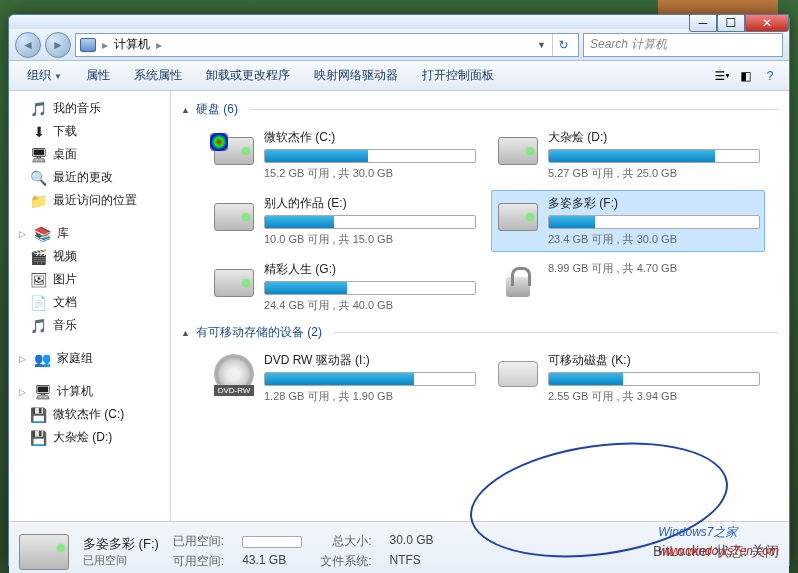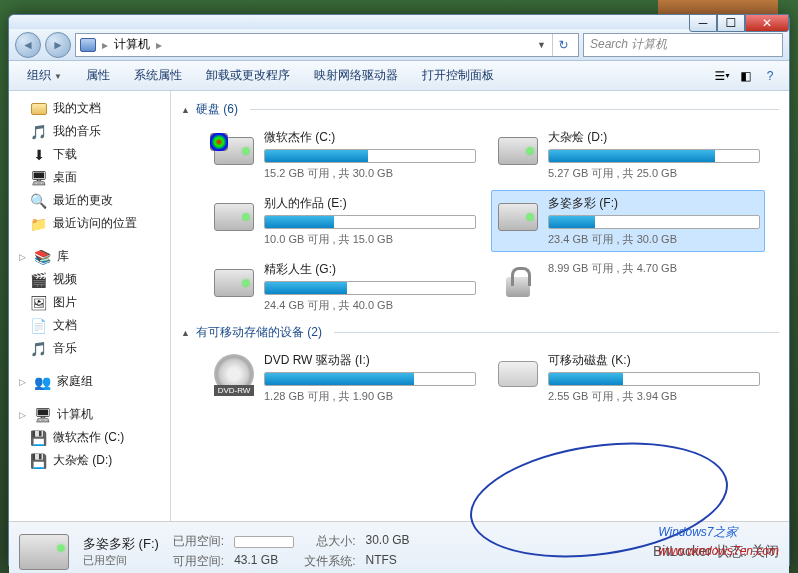--- a/index.html
+++ b/index.html
@@ -49,21 +49,21 @@
 .drv-info{flex:1}
 .drv-name{color:#222;margin-bottom:3px}
 .bar{height:14px;background:#fff;border:1px solid #aaa;border-radius:2px;overflow:hidden;margin-bottom:3px}
 .bar-fill{height:100%;background:linear-gradient(180deg,#3eb8e8,#0a86c8)}
 .drv-txt{color:#666;font-size:11px}
 .details{height:60px;border-top:1px solid #d0d0d0;background:linear-gradient(180deg,#f2f6fb,#e4eef8);display:flex;align-items:center;padding:6px 10px;gap:14px}
 .det-ico .hdd{width:50px;height:36px}
 .det-main{}
 .det-name{color:#222;font-size:13px}
 .det-sub{color:#666;font-size:11px}
-.det-grid{display:grid;grid-template-columns:auto auto auto auto;gap:3px 10px;color:#444;font-size:11px}
+.det-grid{display:grid;grid-template-columns:auto auto auto auto;gap:3px 18px;color:#444;font-size:11px}
 .det-grid .lbl{color:#666;text-align:right}
 .det-val{display:flex;align-items:center;gap:4px}
 .minibar{width:60px;height:12px;background:#fff;border:1px solid #aaa;border-radius:2px;overflow:hidden}
 .minibar-fill{height:100%;background:linear-gradient(180deg,#3eb8e8,#0a86c8)}
 .bitlock{margin-left:auto;color:#555;font-size:14px}
 .circle-annot{position:absolute;right:60px;bottom:10px;width:260px;height:110px;border:2px solid #2040b0;border-radius:50%;pointer-events:none;transform:rotate(-8deg)}
 .watermark{position:absolute;right:10px;bottom:6px;color:#c02020;font-family:cursive;font-size:16px;font-style:italic}
 .bg-orange{position:absolute;right:20px;top:0;width:120px;height:60px;background:linear-gradient(180deg,#e08040,#c05020);opacity:0.8;z-index:-1}
 </style>
 </head>
@@ -107,26 +107,20 @@
       <div class="ticon">☰<span style="font-size:8px">▾</span></div>
       <div class="ticon">◧</div>
       <div class="ticon" style="color:#2060c0">?</div>
     </div>
   </div>
 
   <div class="body">
     <div class="sidebar">
       <div id="sb-quick">
           <div class="sb-item">
-            <span class="sb-ico">
-              <span class="fold"></span>
-            </span>
-            <span>我的文档</span>
-          </div>
-          <div class="sb-item">
             <span class="sb-ico">🎵</span>
             <span>我的音乐</span>
           </div>
           <div class="sb-item">
             <span class="sb-ico">⬇</span>
             <span>下载</span>
           </div>
           <div class="sb-item">
             <span class="sb-ico">🖥</span>
             <span>桌面</span>

